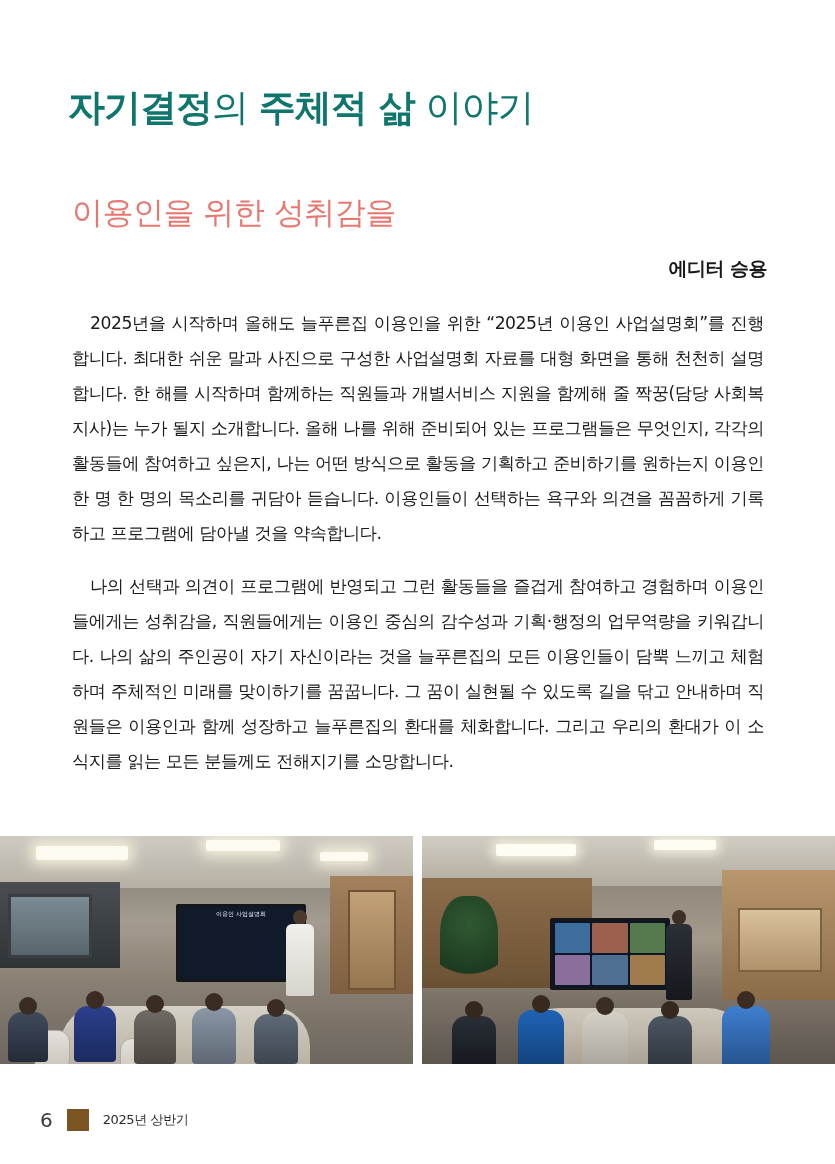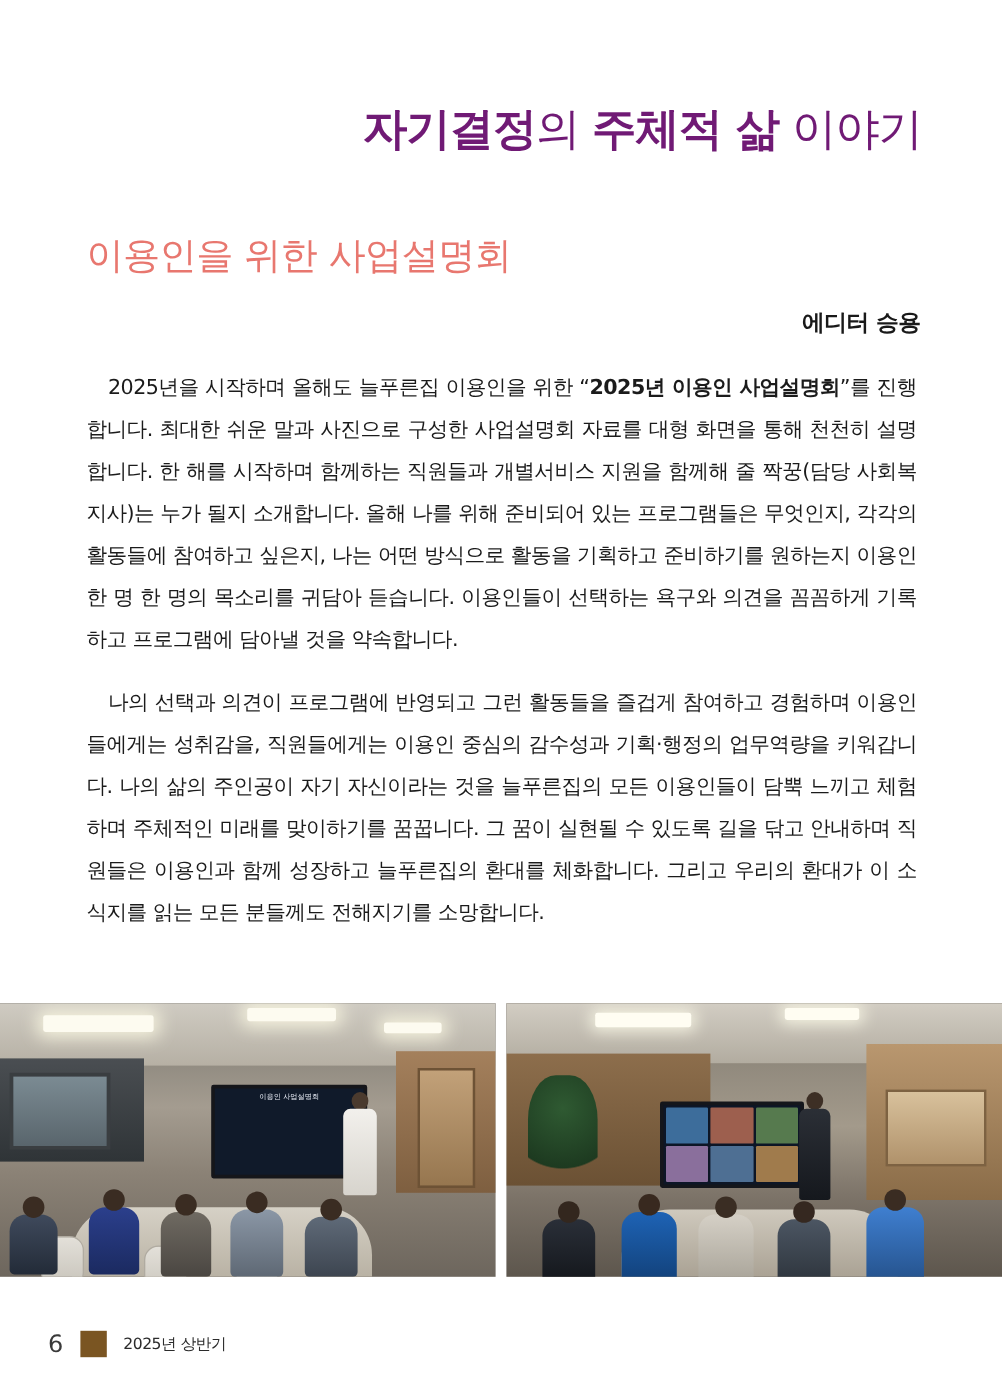--- a/index.html
+++ b/index.html
@@ -24,24 +24,23 @@
   .title-block {
     position: absolute;
     left: 68px;
     top: 88px;
     width: 700px;
   }
   .main-title {
     font-family: "DejaVu Sans", "Liberation Sans", sans-serif;
     font-size: 37px;
     letter-spacing: -1px;
-    color: #701a75;
+    color: #0f766e;
     white-space: nowrap;
     line-height: 1.1;
-    text-align: right;
   }
   .main-title .b {
     font-weight: bold;
   }
   .main-title .n {
     font-weight: normal;
   }
   .sub-title {
     position: absolute;
     left: 72px;
@@ -78,21 +77,21 @@
     letter-spacing: -0.45px;
   }
   .body-text p {
     margin: 0 0 18px 0;
     text-indent: 18px;
   }
   .body-text p:last-child {
     margin-bottom: 0;
   }
   .body-text b {
-    font-weight: bold;
+    font-weight: normal;
   }
 
   
   .photos {
     position: absolute;
     left: 0;
     top: 836px;
     width: 835px;
     height: 228px;
     display: flex;
@@ -279,21 +278,21 @@
 <body>
 
 <div class="page">
 
   <div class="title-block">
     <div class="main-title">
       <span class="b">자기결정</span><span class="n">의 </span><span class="b">주체적 삶</span><span class="n"> 이야기</span>
     </div>
   </div>
 
-  <div class="sub-title">이용인을 위한 사업설명회</div>
+  <div class="sub-title">이용인을 위한 성취감을</div>
 
   <div class="editor-line">에디터 승용</div>
 
   <div class="body-text">
     <p><span>2025년을 시작하며 올해도 늘푸른집 이용인을 위한 “<b>2025년 이용인 사업설명회</b>”를 진행합니다. 최대한 쉬운 말과 사진으로 구성한 사업설명회 자료를 대형 화면을 통해 천천히 설명합니다. 한 해를 시작하며 함께하는 직원들과 개별서비스 지원을 함께해 줄 짝꿍(담당 사회복지사)는 누가 될지 소개합니다. 올해 나를 위해 준비되어 있는 프로그램들은 무엇인지, 각각의 활동들에 참여하고 싶은지, 나는 어떤 방식으로 활동을 기획하고 준비하기를 원하는지 이용인 한 명 한 명의 목소리를 귀담아 듣습니다. 이용인들이 선택하는 욕구와 의견을 꼼꼼하게 기록하고 프로그램에 담아낼 것을 약속합니다.</span></p>
     <p><span>나의 선택과 의견이 프로그램에 반영되고 그런 활동들을 즐겁게 참여하고 경험하며 이용인들에게는 성취감을, 직원들에게는 이용인 중심의 감수성과 기획·행정의 업무역량을 키워갑니다. 나의 삶의 주인공이 자기 자신이라는 것을 늘푸른집의 모든 이용인들이 담뿍 느끼고 체험하며 주체적인 미래를 맞이하기를 꿈꿉니다. 그 꿈이 실현될 수 있도록 길을 닦고 안내하며 직원들은 이용인과 함께 성장하고 늘푸른집의 환대를 체화합니다. 그리고 우리의 환대가 이 소식지를 읽는 모든 분들께도 전해지기를 소망합니다.</span></p>
   </div>
 
   <div class="photos">
 

